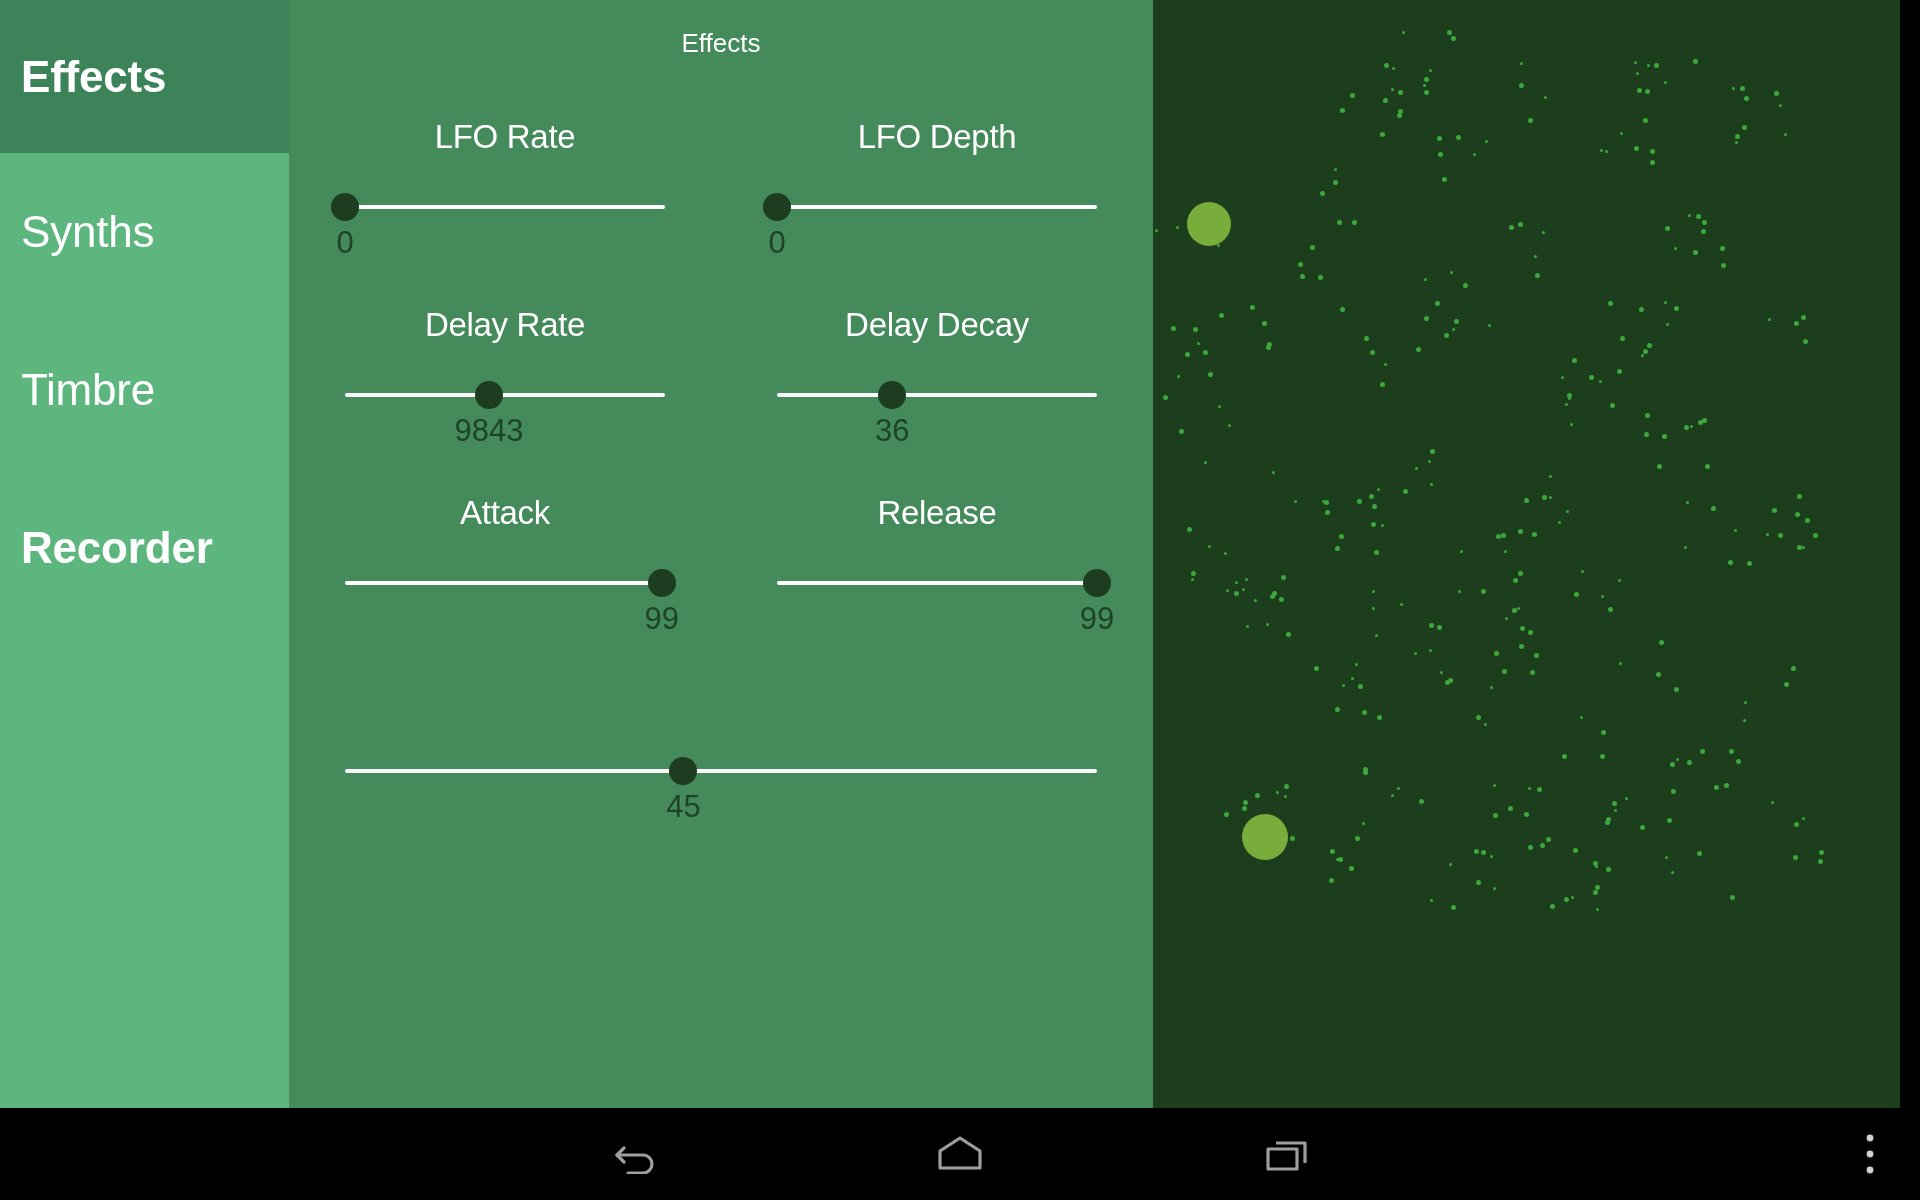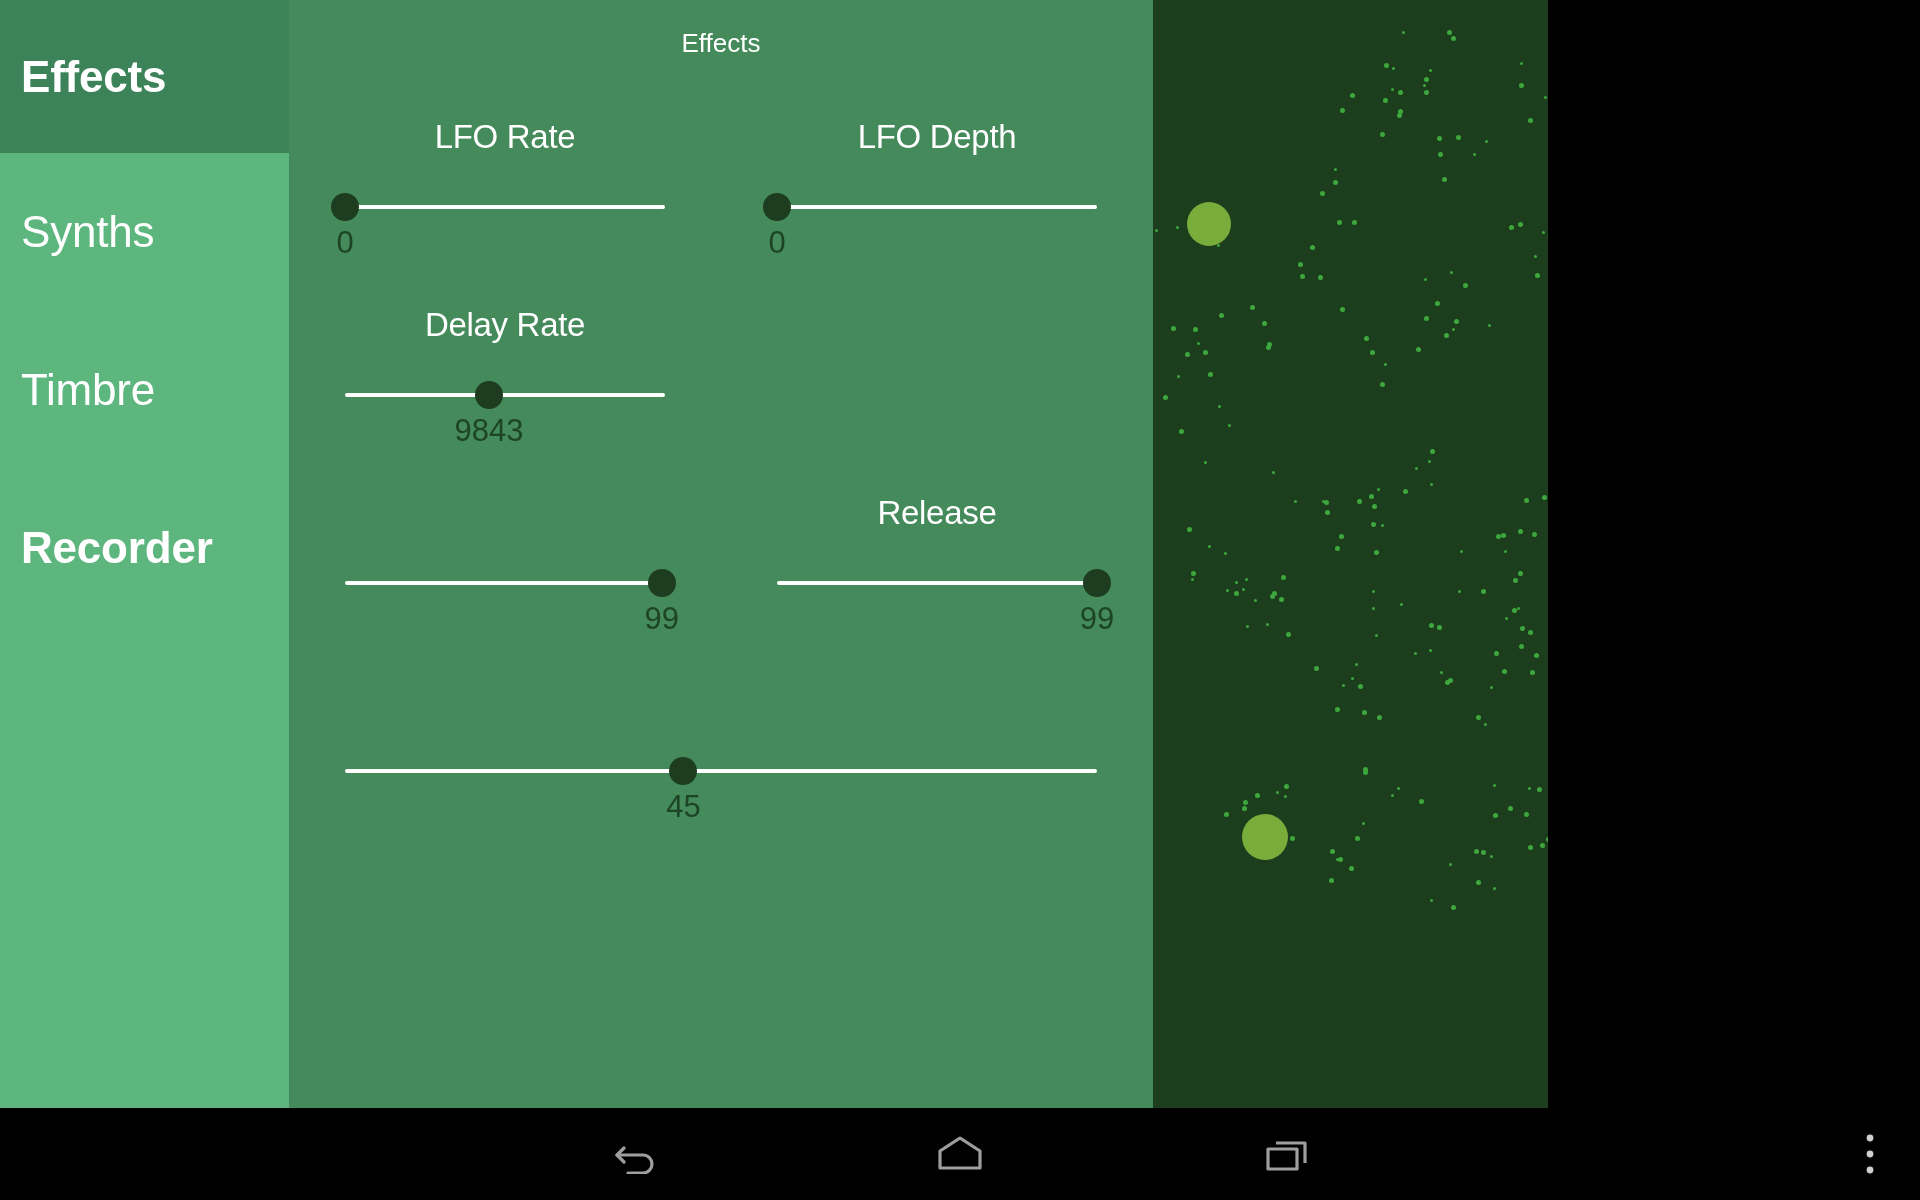--- a/index.html
+++ b/index.html
@@ -12,21 +12,21 @@
   }
   #app {
     position: relative;
     width: 1920px; height: 1200px;
   }
 
   
   .app-body {
     position: absolute;
     left: 0; top: 0;
-    width: 1548px; height: 1108px;
+    width: 1900px; height: 1108px;
     display: flex;
     background: #14532d;
   }
 
   
   .sidebar {
     position: relative;
     width: 289px;
     flex: 0 0 289px;
     background: #3d825a;
@@ -233,24 +233,33 @@
 
         <div class="slider-row">
           <div class="slider-cell">
             <div class="slider-label">Delay Rate</div>
             <div class="slider-track-wrap">
               <div class="slider-track"></div>
               <div class="slider-thumb" style="left: 45%;"></div>
             </div>
             <div class="slider-value" style="left: 46.2963%;">9843</div>
           </div>
+          <div class="slider-cell">
+            <div class="slider-label">Delay Decay</div>
+            <div class="slider-track-wrap">
+              <div class="slider-track"></div>
+              <div class="slider-thumb" style="left: 36%;"></div>
+            </div>
+            <div class="slider-value" style="left: 39.6296%;">36</div>
+          </div>
         </div>
 
         <div class="slider-row">
           <div class="slider-cell">
+            <div class="slider-label">Attack</div>
             <div class="slider-track-wrap">
               <div class="slider-track"></div>
               <div class="slider-thumb" style="left: 99%;"></div>
             </div>
             <div class="slider-value" style="left: 86.2963%;">99</div>
           </div>
           <div class="slider-cell">
             <div class="slider-label">Release</div>
             <div class="slider-track-wrap">
               <div class="slider-track"></div>

